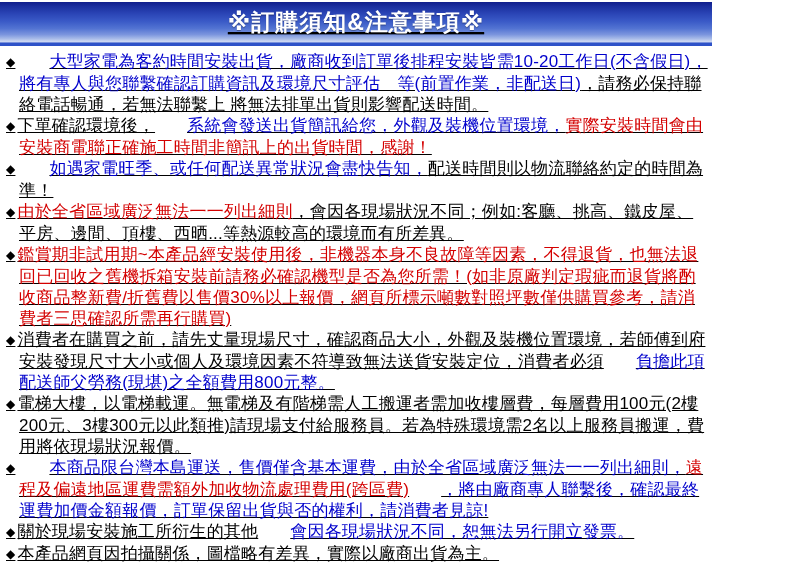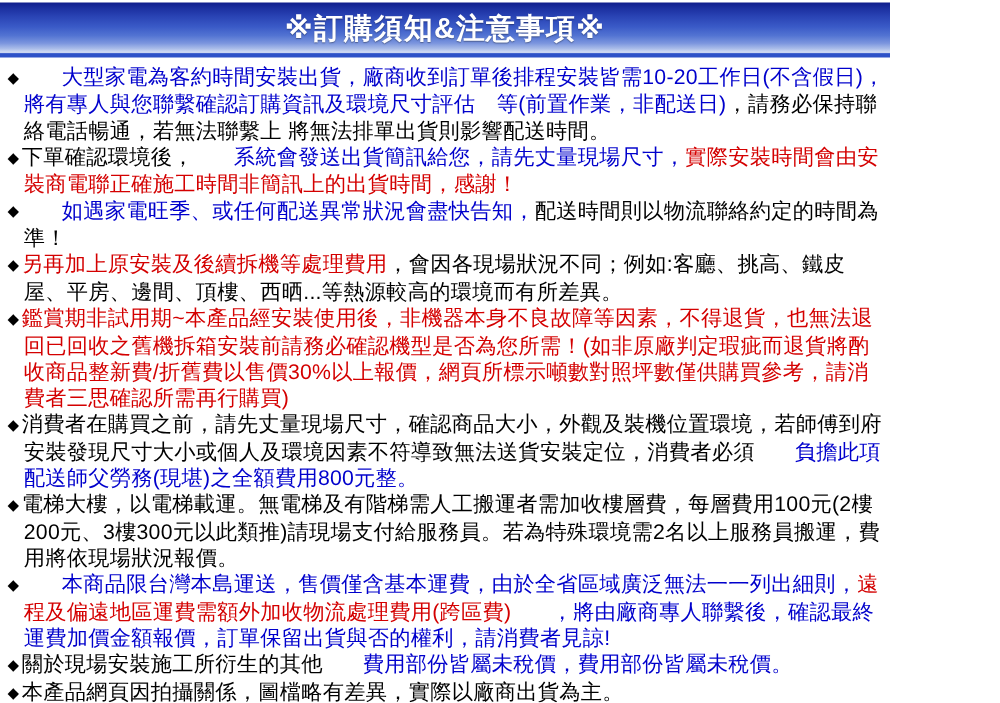--- a/index.html
+++ b/index.html
@@ -10,20 +10,21 @@
   }
   body {
     font-family: "Liberation Sans", "DejaVu Sans", sans-serif;
     color: #000000;
   }
   .page {
     width: 712px;
     height: 562px;
     overflow: hidden;
     background: #ffffff;
+    text-decoration: underline;
   }
   
   .banner {
     margin-top: 2px;
     height: 44px;
     width: 100%;
     background: linear-gradient(180deg,
       #101e8c 0%,
       #1b2f9f 10%,
       #2a44b5 26%,
@@ -74,24 +75,24 @@
 <body>
 
 <div class="page">
 
   <div class="banner">
     <span class="banner-title">※訂購須知&amp;注意事項※</span>
   </div>
 
   <ul class="notice-list" id="notice-list">
       <li class="notice-item"><span class="bullet">◆</span><span class="run-blue">大型家電為客約時間安裝出貨，廠商收到訂單後排程安裝皆需10-20工作日(不含假日)，將有專人與您聯繫確認訂購資訊及環境尺寸評估　等(前置作業，非配送日)</span><span class="run-black">，請務必保持聯絡電話暢通，若無法聯繫上 將無法排單出貨則影響配送時間。</span></li>
-      <li class="notice-item"><span class="bullet">◆</span><span class="run-black">下單確認環境後，</span><span class="run-blue">系統會發送出貨簡訊給您，請先丈量現場尺寸，</span><span class="run-red">實際安裝時間會由安裝商電聯正確施工時間非簡訊上的出貨時間，感謝！</span></li>
+      <li class="notice-item"><span class="bullet">◆</span><span class="run-black">下單確認環境後，</span><span class="run-blue">系統會發送出貨簡訊給您，外觀及裝機位置環境，</span><span class="run-red">實際安裝時間會由安裝商電聯正確施工時間非簡訊上的出貨時間，感謝！</span></li>
       <li class="notice-item"><span class="bullet">◆</span><span class="run-blue">如遇家電旺季、或任何配送異常狀況會盡快告知，</span><span class="run-black">配送時間則以物流聯絡約定的時間為準！</span></li>
-      <li class="notice-item"><span class="bullet">◆</span><span class="run-red">另再加上原安裝及後續拆機等處理費用</span><span class="run-black">，會因各現場狀況不同；例如:客廳、挑高、鐵皮屋、平房、邊間、頂樓、西晒...等熱源較高的環境而有所差異。</span></li>
+      <li class="notice-item"><span class="bullet">◆</span><span class="run-red">由於全省區域廣泛無法一一列出細則</span><span class="run-black">，會因各現場狀況不同；例如:客廳、挑高、鐵皮屋、平房、邊間、頂樓、西晒...等熱源較高的環境而有所差異。</span></li>
       <li class="notice-item"><span class="bullet">◆</span><span class="run-red">鑑賞期非試用期~本產品經安裝使用後，非機器本身不良故障等因素，不得退貨，也無法退回已回收之舊機拆箱安裝前請務必確認機型是否為您所需！(如非原廠判定瑕疵而退貨將酌收商品整新費/折舊費以售價30%以上報價，網頁所標示噸數對照坪數僅供購買參考，請消費者三思確認所需再行購買)</span></li>
       <li class="notice-item"><span class="bullet">◆</span><span class="run-black">消費者在購買之前，請先丈量現場尺寸，確認商品大小，外觀及裝機位置環境，若師傅到府安裝發現尺寸大小或個人及環境因素不符導致無法送貨安裝定位，消費者必須</span><span class="run-blue">負擔此項配送師父勞務(現堪)之全額費用800元整。</span></li>
       <li class="notice-item"><span class="bullet">◆</span><span class="run-black">電梯大樓，以電梯載運。無電梯及有階梯需人工搬運者需加收樓層費，每層費用100元(2樓200元、3樓300元以此類推)請現場支付給服務員。若為特殊環境需2名以上服務員搬運，費用將依現場狀況報價。</span></li>
       <li class="notice-item"><span class="bullet">◆</span><span class="run-blue">本商品限台灣本島運送，售價僅含基本運費，由於全省區域廣泛無法一一列出細則，</span><span class="run-red">遠程及偏遠地區運費需額外加收物流處理費用(跨區費)</span><span class="run-blue">，將由廠商專人聯繫後，確認最終運費加價金額報價，訂單保留出貨與否的權利，請消費者見諒!</span></li>
-      <li class="notice-item"><span class="bullet">◆</span><span class="run-black">關於現場安裝施工所衍生的其他</span><span class="run-blue">費用部份皆屬未稅價，費用部份皆屬未稅價。</span></li>
+      <li class="notice-item"><span class="bullet">◆</span><span class="run-black">關於現場安裝施工所衍生的其他</span><span class="run-blue">會因各現場狀況不同，恕無法另行開立發票。</span></li>
       <li class="notice-item"><span class="bullet">◆</span><span class="run-black">本產品網頁因拍攝關係，圖檔略有差異，實際以廠商出貨為主。</span></li>
     </ul>
 
 </div>
 
 </body></html>

